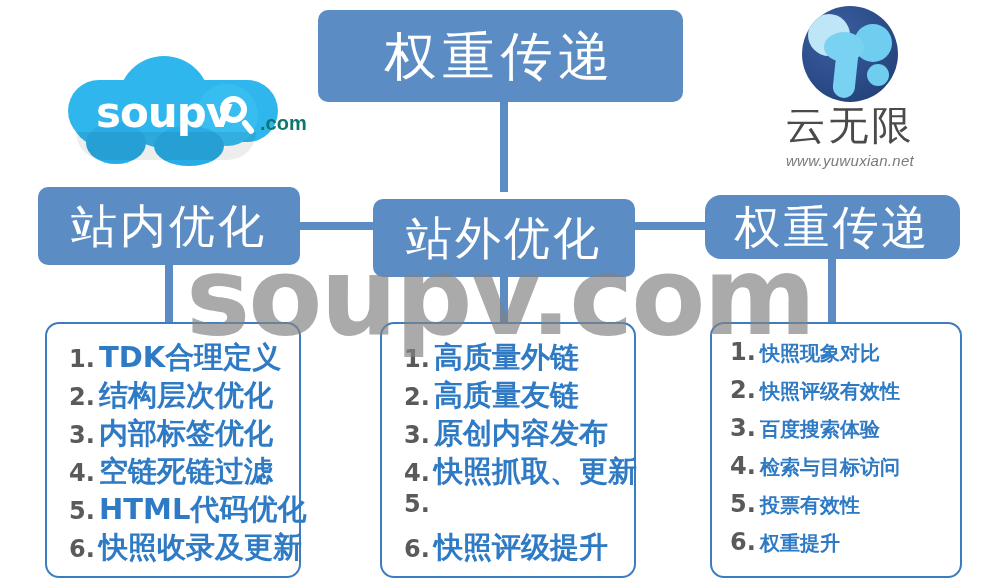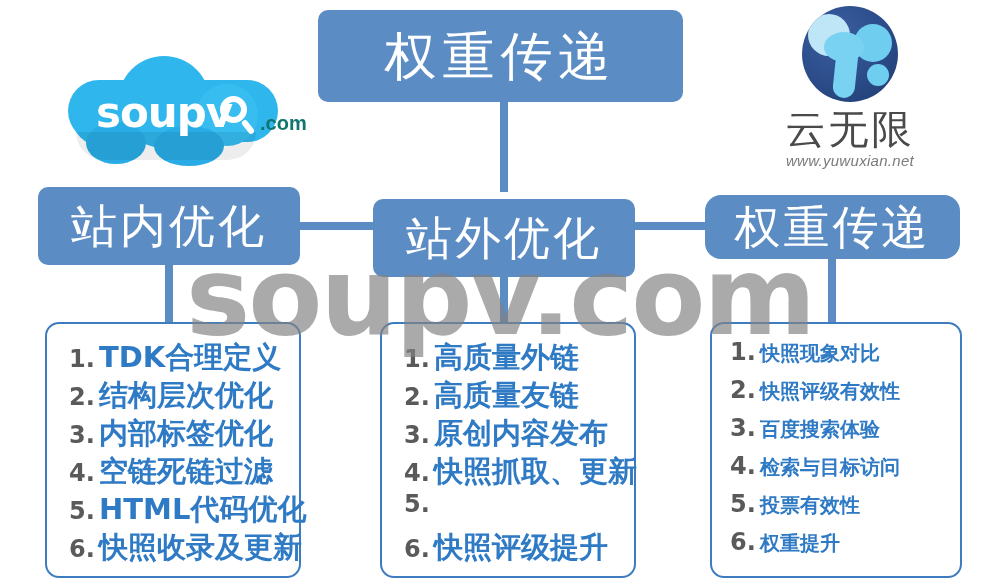--- a/index.html
+++ b/index.html
@@ -166,21 +166,21 @@
     width: 22px; height: 22px;
     border-radius: 50%;
     background: #6fcdf0;
   }
   .yw-name {
     margin-top: 6px;
     font-size: 40px;
     font-weight: 500;
     color: #4a4a4a;
     letter-spacing: 3px;
-    font-family: Liberation Sans, sans-serif;
+    font-family: Liberation Mono, monospace;
     line-height: 1.05;
   }
   .yw-url {
     margin-top: 2px;
     font-size: 15px;
     color: #7b7b7b;
     letter-spacing: 0.3px;
     font-style: italic;
   }
 

